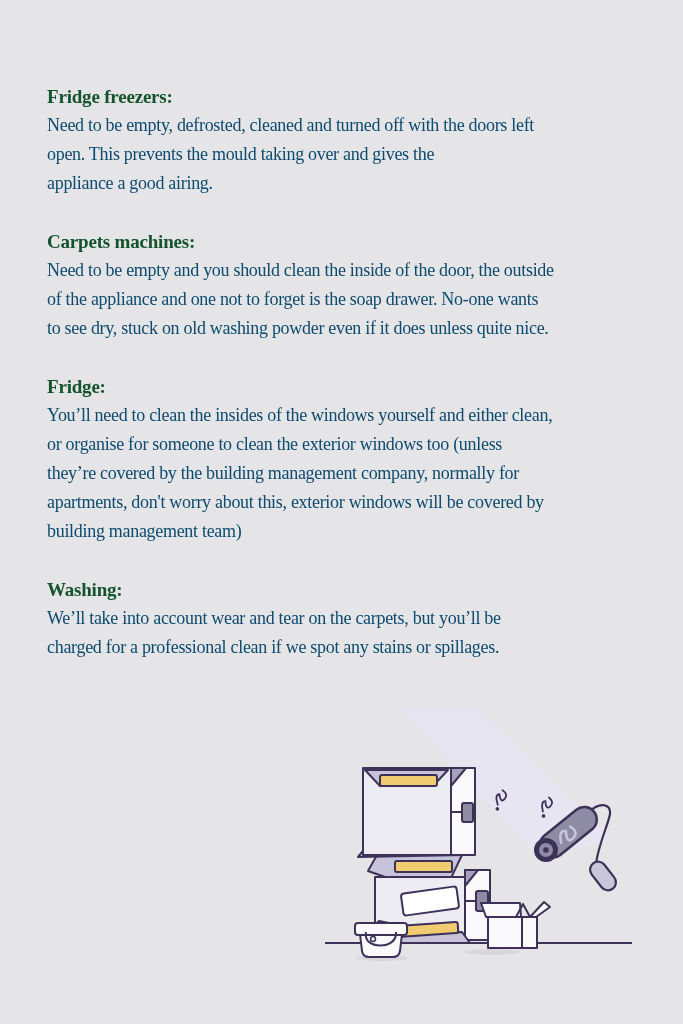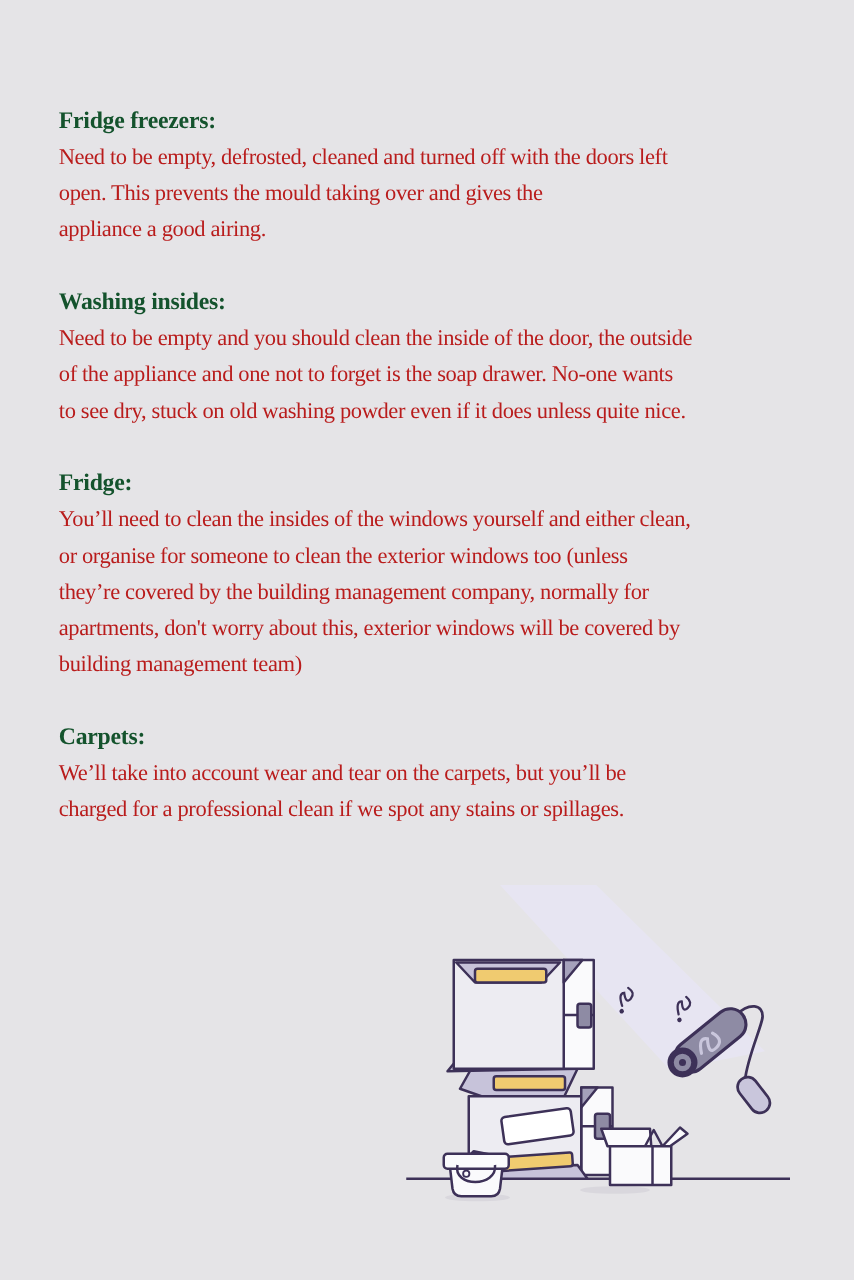--- a/index.html
+++ b/index.html
@@ -21,21 +21,21 @@
     font-size: 19px;
     line-height: 29px;
     font-weight: 700;
     color: #14532d;
     letter-spacing: -0.2px;
   }
   .section p {
     margin: 0;
     font-size: 18px;
     line-height: 29px;
-    color: #b91c1c;
+    color: #0c4a6e;
     white-space: pre-line;
     letter-spacing: -0.3px;
   }
   .illustration {
     position: absolute;
     left: 320px; top: 698px;
     width: 340px; height: 265px;
   }
 </style>
 </head>
@@ -44,37 +44,37 @@
 <main class="content">
 
   <section class="section">
     <h2>Fridge freezers:</h2>
     <p>Need to be empty, defrosted, cleaned and turned off with the doors left
 open. This prevents the mould taking over and gives the
 appliance a good airing.</p>
   </section>
 
   <section class="section">
-    <h2>Washing insides:</h2>
+    <h2>Carpets machines:</h2>
     <p>Need to be empty and you should clean the inside of the door, the outside
 of the appliance and one not to forget is the soap drawer. No-one wants
 to see dry, stuck on old washing powder even if it does unless quite nice.</p>
   </section>
 
   <section class="section">
     <h2>Fridge:</h2>
     <p>You’ll need to clean the insides of the windows yourself and either clean,
 or organise for someone to clean the exterior windows too (unless
 they’re covered by the building management company, normally for
 apartments, don't worry about this, exterior windows will be covered by
 building management team)</p>
   </section>
 
   <section class="section">
-    <h2>Carpets:</h2>
+    <h2>Washing:</h2>
     <p>We’ll take into account wear and tear on the carpets, but you’ll be
 charged for a professional clean if we spot any stains or spillages.</p>
   </section>
 
 </main>
 
 <svg class="illustration" viewBox="0 0 340 265" xmlns="http://www.w3.org/2000/svg">
 
   <polygon points="80,10 157,10 292,143 216,158" fill="#e7e5f2"></polygon>
 

